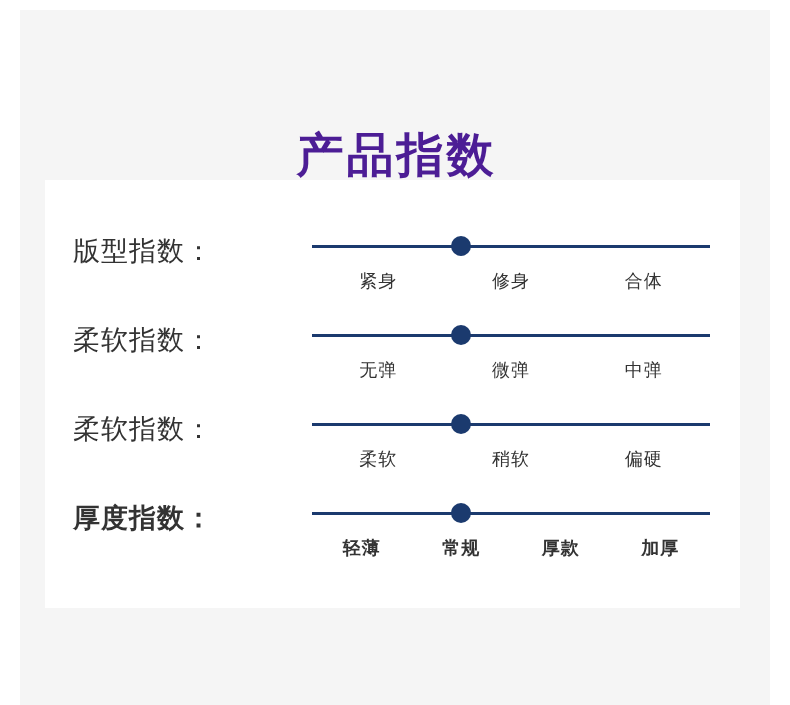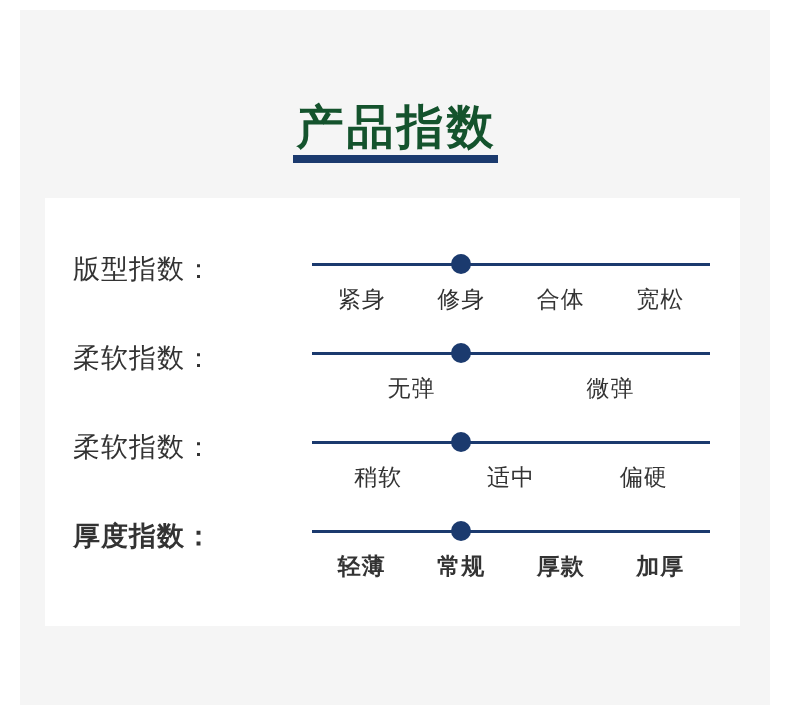--- a/index.html
+++ b/index.html
@@ -16,27 +16,28 @@
     position:absolute;left:20px;top:10px;width:750px;height:695px;
     background:var(--page-bg);
   }
 
   .title-wrap{
     position:absolute;left:0;top:101px;width:790px;text-align:center;
   }
   .title-wrap h1{
     display:inline-block;
     font-size:47px;line-height:1.12;font-weight:700;
-    color:#14532d;letter-spacing:3px;
+    color:#4c1d95;letter-spacing:3px;
     padding:0 1px 1px 4px;
     border-bottom:8px solid var(--accent);
+    margin-top:28px;
   }
 
   .panel{
-    position:absolute;left:45px;top:198px;width:695px;height:428px;
+    position:absolute;left:45px;top:180px;width:695px;height:428px;
     background:var(--panel-bg);
   }
 
   .row{position:absolute;left:0;width:695px;height:80px;}
   .row:nth-of-type(1){top:50px;}
   .row:nth-of-type(2){top:139px;}
   .row:nth-of-type(3){top:228px;}
   .row:nth-of-type(4){top:317px;font-weight:bold;}
 
   .row-label{
@@ -53,21 +54,21 @@
     position:absolute;top:-9px;width:20px;height:20px;border-radius:50%;
     background:var(--accent);
   }
 
   .options{
     position:absolute;left:267px;top:36px;width:398px;
     display:flex;
   }
   .options span{
     flex:1;text-align:center;
-    font-size:23px;line-height:31px;color:var(--text);letter-spacing:1px;
+    font-size:18px;line-height:31px;color:var(--text);letter-spacing:1px;
     white-space:nowrap;
   }
 </style>
 </head>
 <body>
 
 <div class="backdrop"></div>
 
 <div class="title-wrap">
   <h1>产品指数</h1>
@@ -77,43 +78,43 @@
 
   <div class="row">
     <div class="row-label">版型指数：</div>
     <div class="track">
       <div class="thumb" style="left: calc(37.5% - 10px);"></div>
     </div>
     <div class="options">
       <span>紧身</span>
       <span>修身</span>
       <span>合体</span>
-      <span>宽松</span>
     </div>
   </div>
 
   <div class="row">
     <div class="row-label">柔软指数：</div>
     <div class="track">
       <div class="thumb" style="left: calc(37.5% - 10px);"></div>
     </div>
     <div class="options">
       <span>无弹</span>
       <span>微弹</span>
+      <span>中弹</span>
     </div>
   </div>
 
   <div class="row">
     <div class="row-label">柔软指数：</div>
     <div class="track">
       <div class="thumb" style="left: calc(37.5% - 10px);"></div>
     </div>
     <div class="options">
+      <span>柔软</span>
       <span>稍软</span>
-      <span>适中</span>
       <span>偏硬</span>
     </div>
   </div>
 
   <div class="row">
     <div class="row-label">厚度指数：</div>
     <div class="track">
       <div class="thumb" style="left: calc(37.5% - 10px);"></div>
     </div>
     <div class="options">

